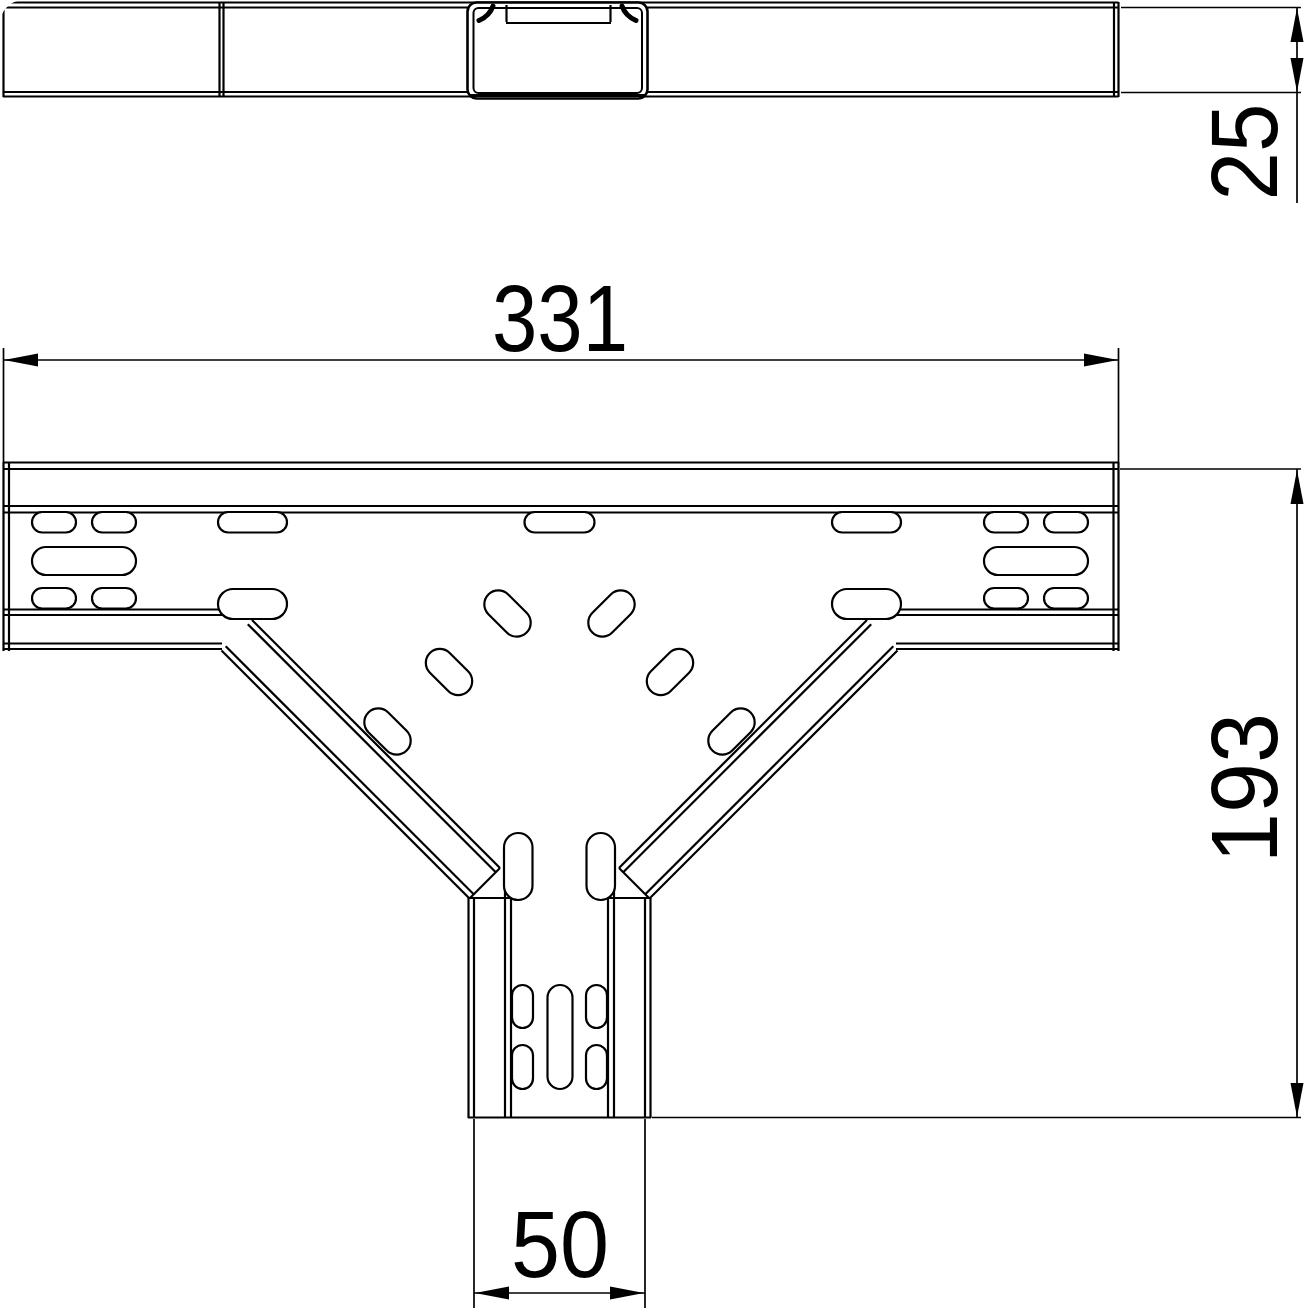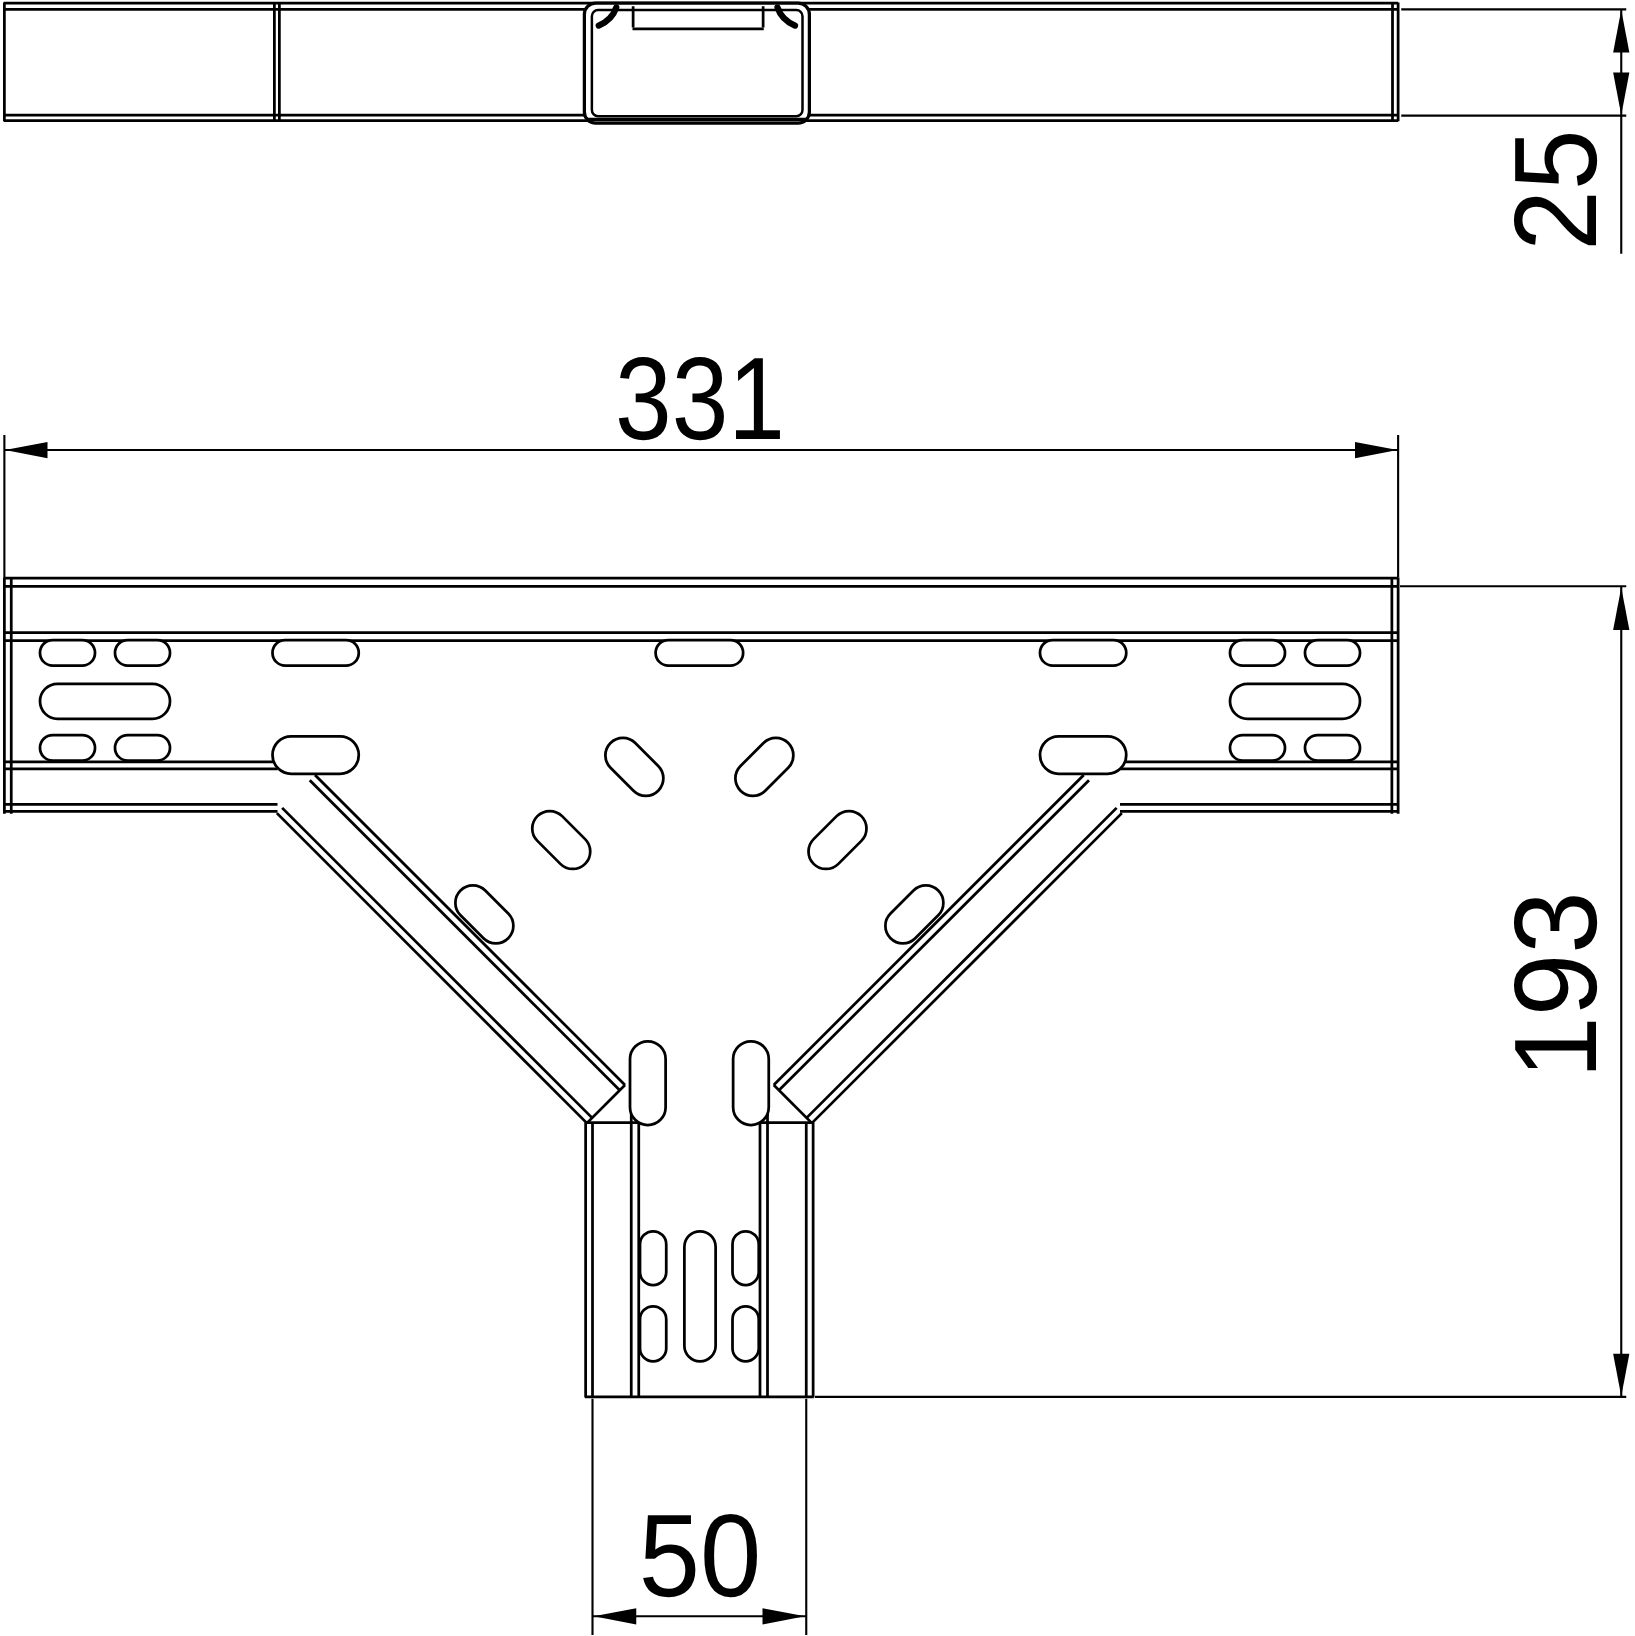--- a/index.html
+++ b/index.html
@@ -1,16 +1,16 @@
 <!DOCTYPE html>
 <html><head>
 <meta charset="utf-8">
 <style>
   html,body{margin:0;padding:0;background:#ffffff;}
-  .stage{width:1308px;height:1309px;background:#ffffff;position:relative;overflow:hidden;}
+  .stage{width:1308px;height:1309px;background:#ffffff;position:relative;overflow:hidden;border-radius:24px;}
   svg{display:block;}
   .ln{stroke:#000;stroke-width:2.2;fill:none;stroke-linecap:butt;}
   .thick{stroke-width:2.8;}
   .hook{stroke:#000;stroke-width:5;fill:none;stroke-linecap:round;}
   .dim{stroke:#000;stroke-width:1.7;fill:none;}
   .arr{fill:#000;stroke:none;}
   .slot{fill:#fff;stroke:#000;stroke-width:2.2;}
   .white{fill:#fff;stroke:#000;}
   text{font-family:"Liberation Sans","DejaVu Sans",sans-serif;font-size:94px;fill:#000;}
 </style>

